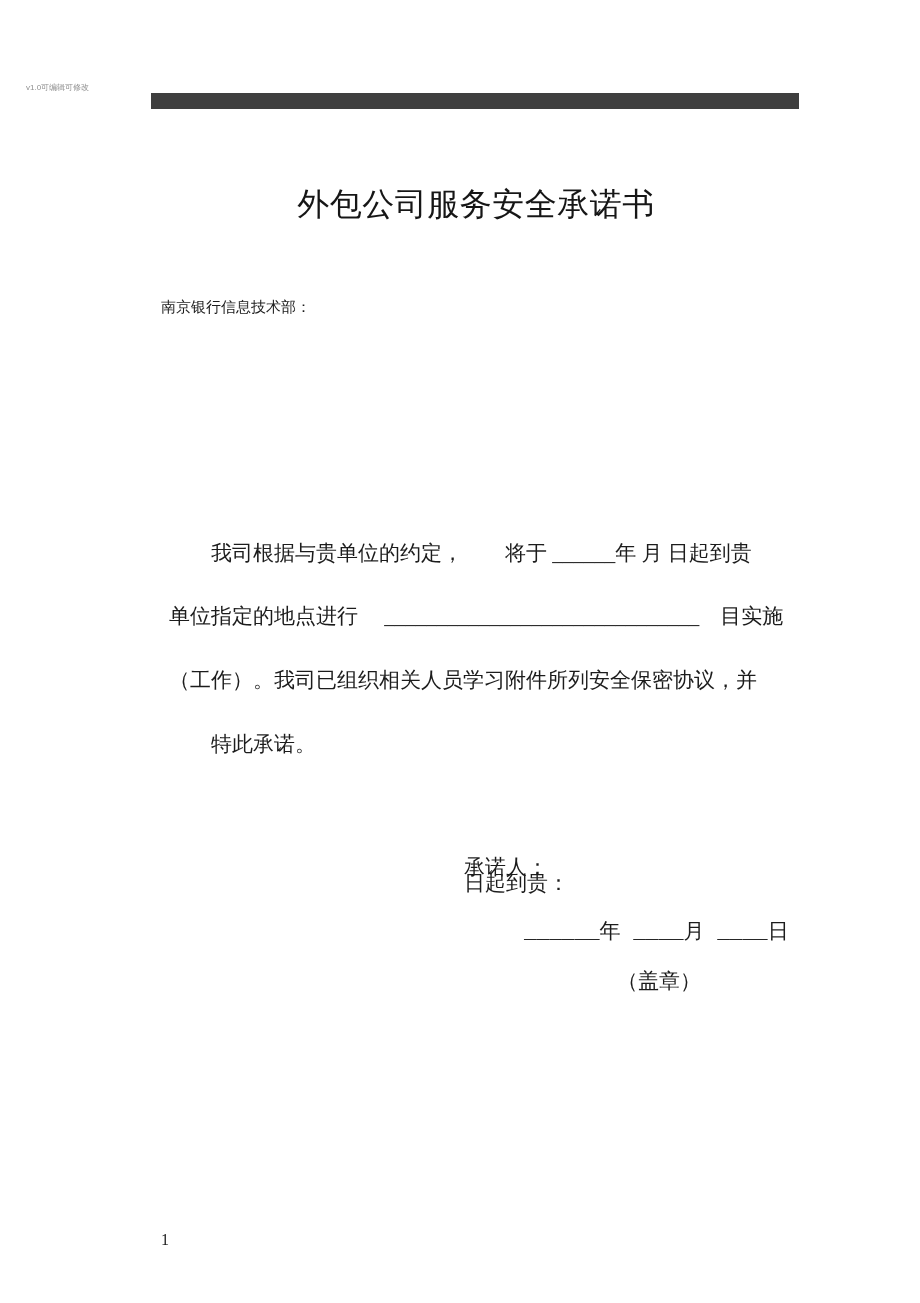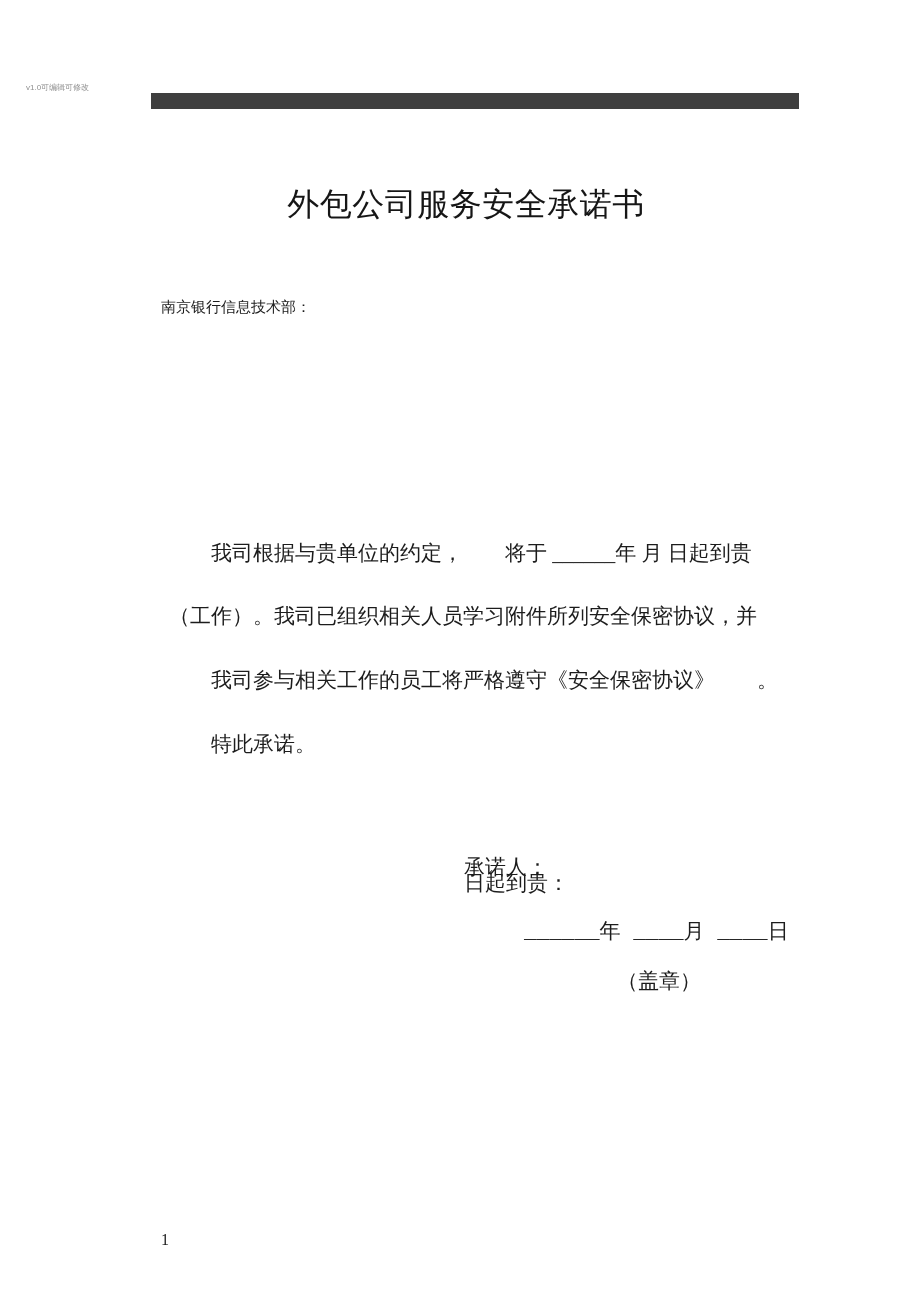--- a/index.html
+++ b/index.html
@@ -28,21 +28,21 @@
   .top-rule {
     position: absolute;
     left: 135px;
     top: 77px;
     width: 648px;
     height: 2px;
     background: #3f3f3f;
   }
   .doc-title {
     position: absolute;
-    left: 127px;
+    left: 137px;
     top: 158px;
     width: 646px;
     text-align: center;
     font-size: 32px;
     line-height: 44px;
     font-weight: 400;
     color: #161616;
     letter-spacing: 0.5px;
     white-space: nowrap;
   }
@@ -92,21 +92,21 @@
   <div class="version-note">v1.0可编辑可修改</div>
 
   <div class="top-rule"></div>
 
   <h1 class="doc-title">外包公司服务安全承诺书</h1>
 
   <div class="salutation">南京银行信息技术部：</div>
 
   <div class="body-text">
     
-  <div class="body-line indent">我司根据与贵单位的约定，　　将于 ______年 月 日起到贵</div><div class="body-line">（工作）。我司已组织相关人员学习附件所列安全保密协议，并</div><div class="body-line indent">我司参与相关工作的员工将严格遵守《安全保密协议》　　。</div><div class="body-line indent">特此承诺。</div></div>
+  <div class="body-line indent">我司根据与贵单位的约定，　　将于 ______年 月 日起到贵</div><div class="body-line">单位指定的地点进行 　______________________________　目实施</div><div class="body-line">（工作）。我司已组织相关人员学习附件所列安全保密协议，并</div><div class="body-line indent">特此承诺。</div></div>
 
   <div class="sig-line sig-promiser">承诺人：</div>
 
   <div class="sig-line sig-company">日起到贵：</div>
 
   <div class="sig-line sig-date">______年 ____月 ____日</div>
 
   <div class="sig-line sig-seal">（盖章）</div>
 
   <div class="page-number">1</div>

